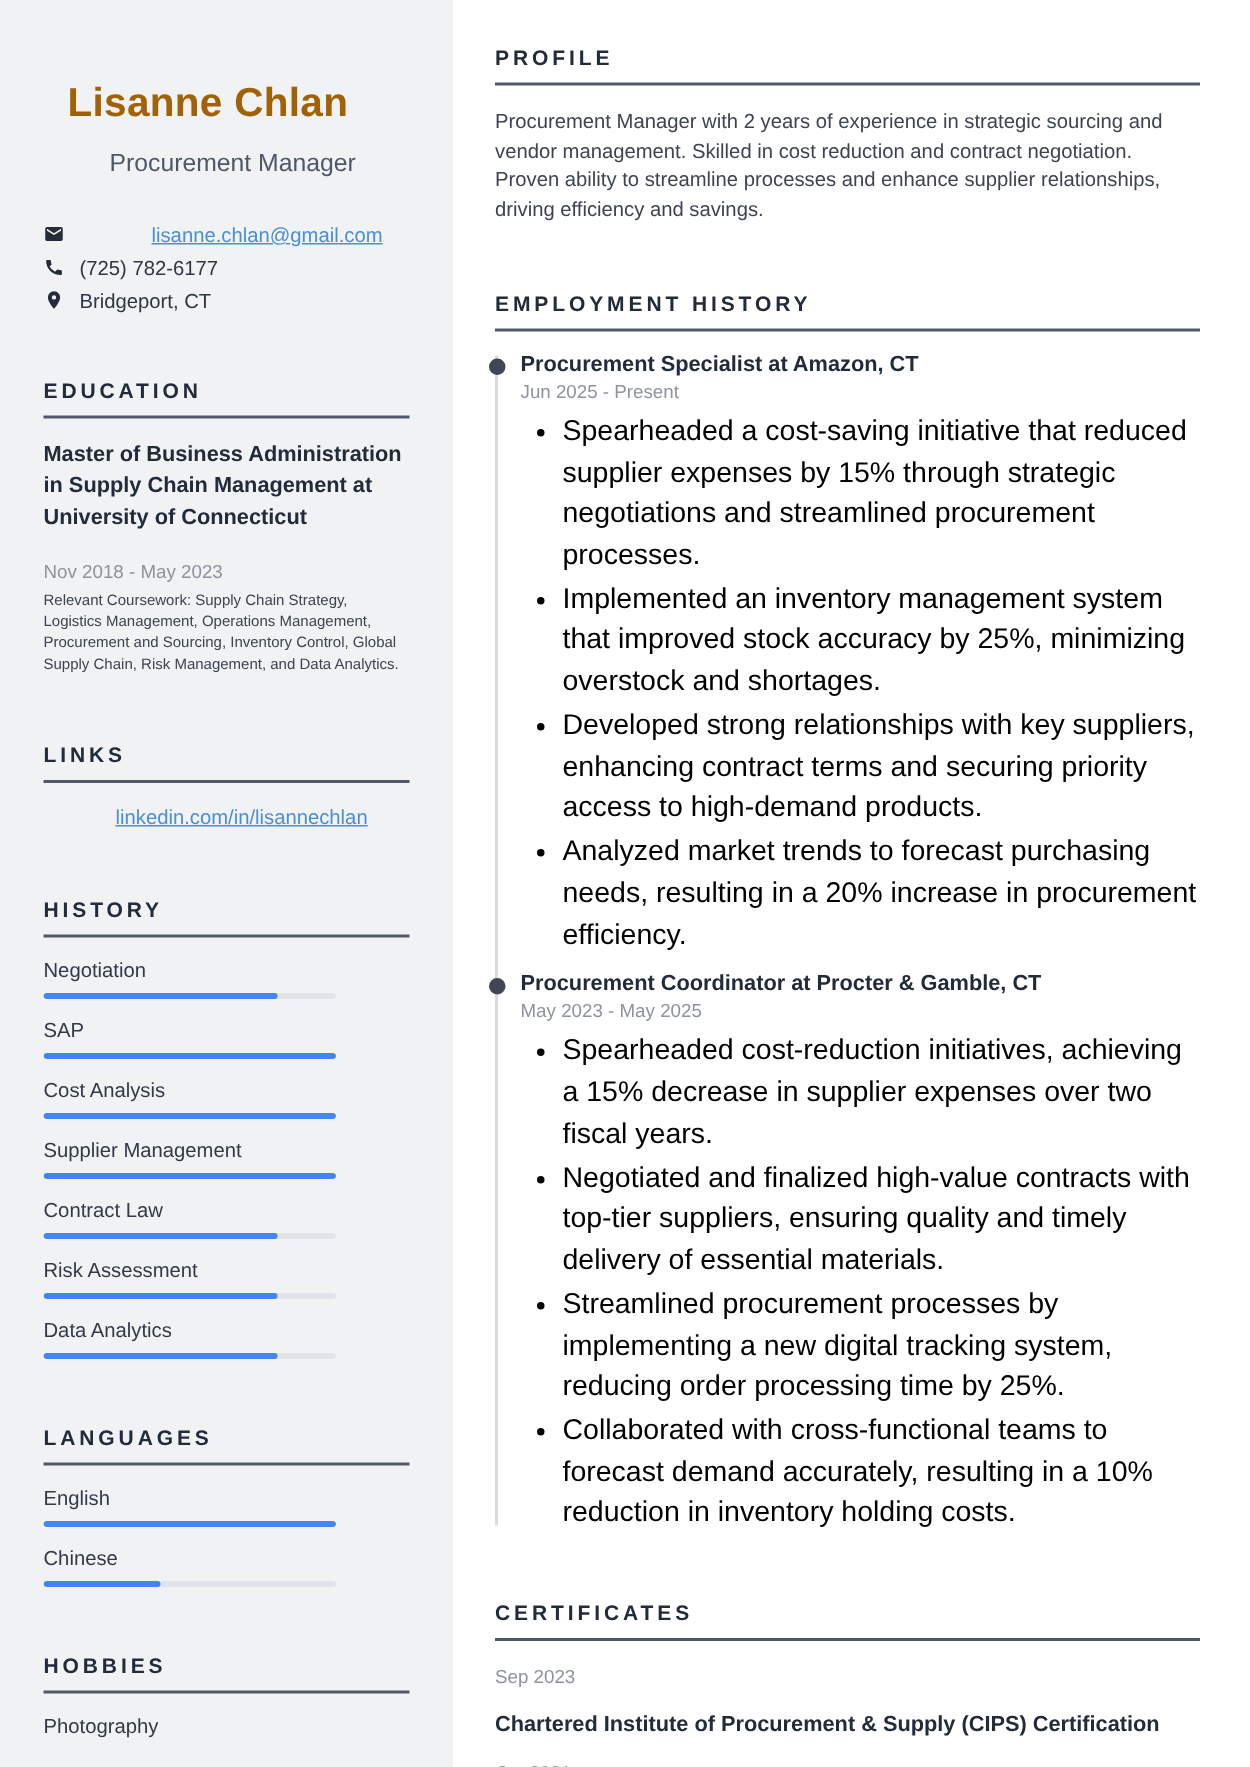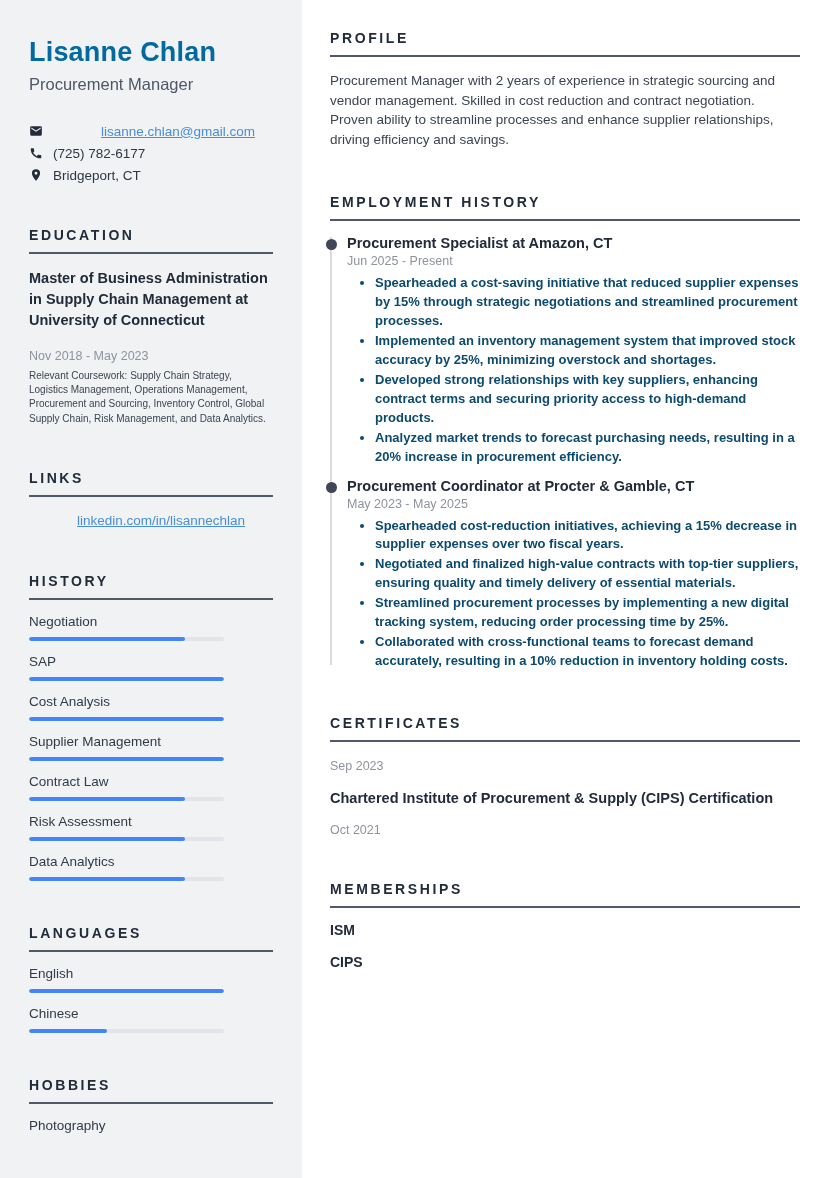--- a/index.html
+++ b/index.html
@@ -12,24 +12,24 @@
   }
   .page { display: flex; width: 833px; min-height: 1178px; }
 
   
   .sidebar {
     width: 302px; flex-shrink: 0;
     background: #f0f2f4;
     padding: 38px 29px 30px 29px;
   }
   .name {
-    margin: 0; font-size: 27px; font-weight: 700;
-    color: #0369a1; letter-spacing: 0.2px; line-height: 1.1;
-  }
-  .person-title { margin-top: 7px; font-size: 16.5px; color: #4e5768; }
+    margin: 16px; font-size: 27px; font-weight: 700;
+    color: #a16207; letter-spacing: 0.2px; line-height: 1.1;
+  }
+  .person-title { margin-top: 7px; font-size: 16.5px; color: #4e5768; margin-left: 44px; }
 
   .contact { margin-top: 30px; }
   .contact-row { display: flex; align-items: center; gap: 10px; margin-bottom: 7px; font-size: 13.5px; color: #2f3644; }
   .contact-row svg { width: 14px; height: 14px; fill: #242c3b; flex-shrink: 0; }
 
   .side-section { margin-top: 44px; }
   .section-heading {
     margin: 0 0 14px 0; padding-bottom: 9px;
     font-size: 14px; font-weight: 700; letter-spacing: 2.6px;
     color: #222b3a; border-bottom: 2px solid #505969;
@@ -52,21 +52,21 @@
   .main-section { margin-bottom: 44px; }
   .profile-text { margin: 0; font-size: 13.5px; line-height: 1.46; color: #3c4452; }
 
   .timeline { position: relative; margin-top: 4px; }
   .timeline-line { position: absolute; left: 0; top: 2px; bottom: 6px; width: 2px; background: #d9dbdf; }
   .job { position: relative; padding-left: 17px; margin-bottom: 11px; }
   .job-dot { position: absolute; left: -4.5px; top: 4px; width: 11px; height: 11px; border-radius: 50%; background: #3f4756; }
   .job-title { margin: 0; font-size: 14.5px; font-weight: 700; color: #222b3a; }
   .job-dates { font-size: 12.5px; color: #8e939d; margin: 3px 0 6px 0; }
   ul.job-bullets { margin: 0; padding-left: 28px; }
-  ul.job-bullets li { font-size: 13px; line-height: 1.46; color: #0c4a6e; margin-bottom: 1px; font-weight: bold; }
+  ul.job-bullets li { font-size: 19px; line-height: 1.46; color: #000000; margin-bottom: 1px; }
 
   .cert-item { margin-bottom: 17px; }
   .cert-title { margin: 0; font-size: 14.5px; font-weight: 700; color: #222b3a; }
   .member-item { font-size: 14px; font-weight: 700; color: #222b3a; margin-bottom: 16px; }
 </style>
 </head>
 <body>
 
 <div class="page">
 

